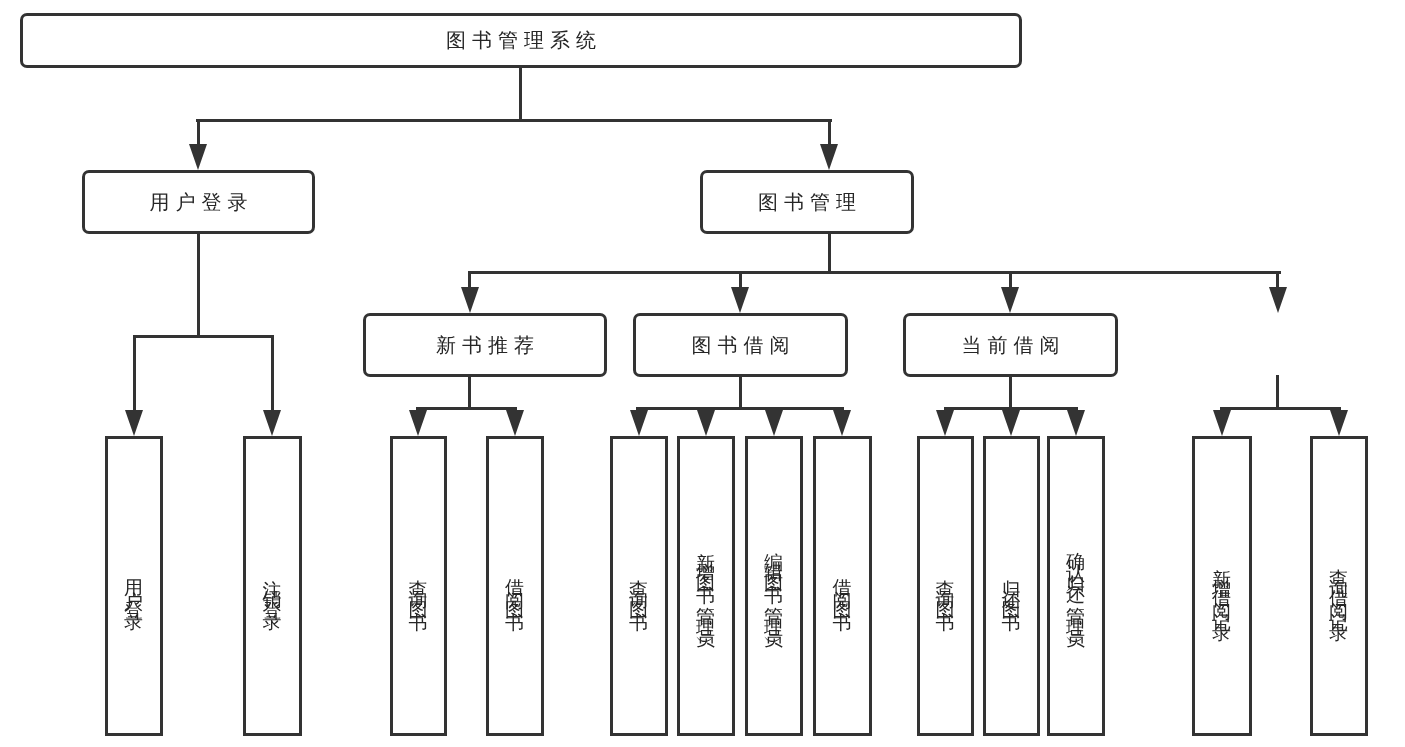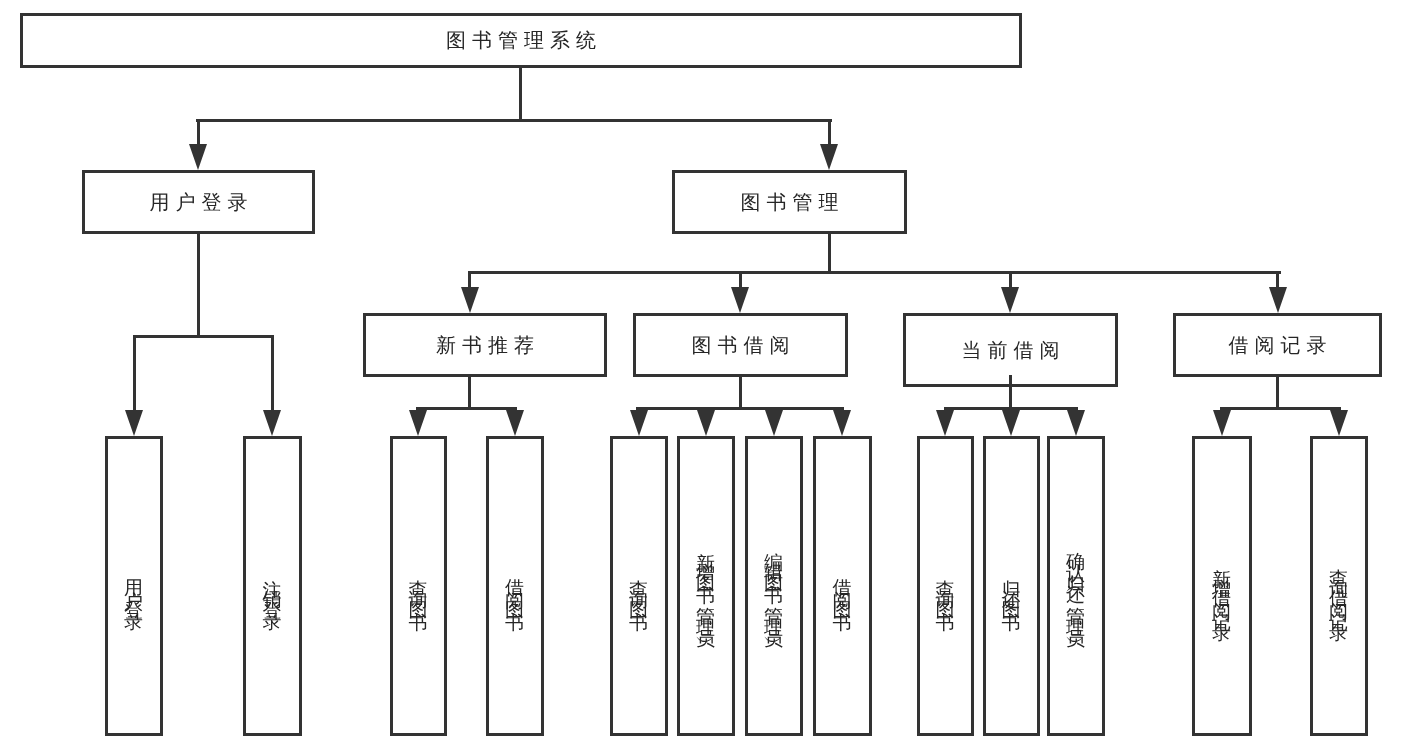--- a/index.html
+++ b/index.html
@@ -5,21 +5,21 @@
   html,body { margin:0; padding:0; background:#ffffff; }
   .canvas {
     position:relative; width:1405px; height:747px; background:#ffffff;
     font-family:"Liberation Sans","DejaVu Sans",sans-serif; overflow:hidden;
   }
   .node {
     position:absolute; background:#ffffff; border:3px solid #333333;
     box-sizing:border-box; display:flex; align-items:center; justify-content:center;
     color:#262626;
   }
-  .node.h { font-size:20px; letter-spacing:6px; text-indent:6px; white-space:nowrap; }
+  .node.h { font-size:20px; letter-spacing:6px; text-indent:6px; white-space:nowrap;border-radius:7px; }
   .vtext {
     writing-mode:vertical-rl; text-orientation:mixed;
     font-size:19px; letter-spacing:11px; color:#262626; line-height:1;
   }
   .hline { position:absolute; height:3px; background:#333333; }
   .vline { position:absolute; width:3px;  background:#333333; }
   .arrow {
     position:absolute; width:0; height:0;
     border-left:9px solid transparent; border-right:9px solid transparent;
     border-top:26px solid #333333;
@@ -35,39 +35,36 @@
 <div class="canvas">
 
   <div class="node h" style="left:20px;top:13px;width:1002px;height:55px;">
     <span>图书管理系统</span>
   </div>
 
   <div class="node h" style="left:82px;top:170px;width:233px;height:64px;">
     <span>用户登录</span>
   </div>
 
-  <div class="node h" style="left:672px;top:170px;width:235px;height:64px;">
+  <div class="node h" style="left:700px;top:170px;width:214px;height:64px;">
     <span>图书管理</span>
   </div>
 
   <div class="node h" style="left:363px;top:313px;width:244px;height:64px;">
     <span>新书推荐</span>
   </div>
 
   <div class="node h" style="left:633px;top:313px;width:215px;height:64px;">
     <span>图书借阅</span>
   </div>
 
-  <div class="node h" style="left:903px;top:313px;width:215px;height:74px;">
+  <div class="node h" style="left:903px;top:313px;width:215px;height:64px;">
     <span>当前借阅</span>
   </div>
 
-  <div class="node h" style="left:1173px;top:313px;width:209px;height:64px;">
-    <span>借阅记录</span>
-  </div>
 
   <div class="node" style="left:105px;top:436px;width:58px;height:300px;">
     <span class="vtext">用户登录</span>
   </div>
   <div class="node" style="left:243px;top:436px;width:59px;height:300px;">
     <span class="vtext">注销登录</span>
   </div>
 
   <div class="node" style="left:390px;top:436px;width:57px;height:300px;">
     <span class="vtext">查询图书</span>

